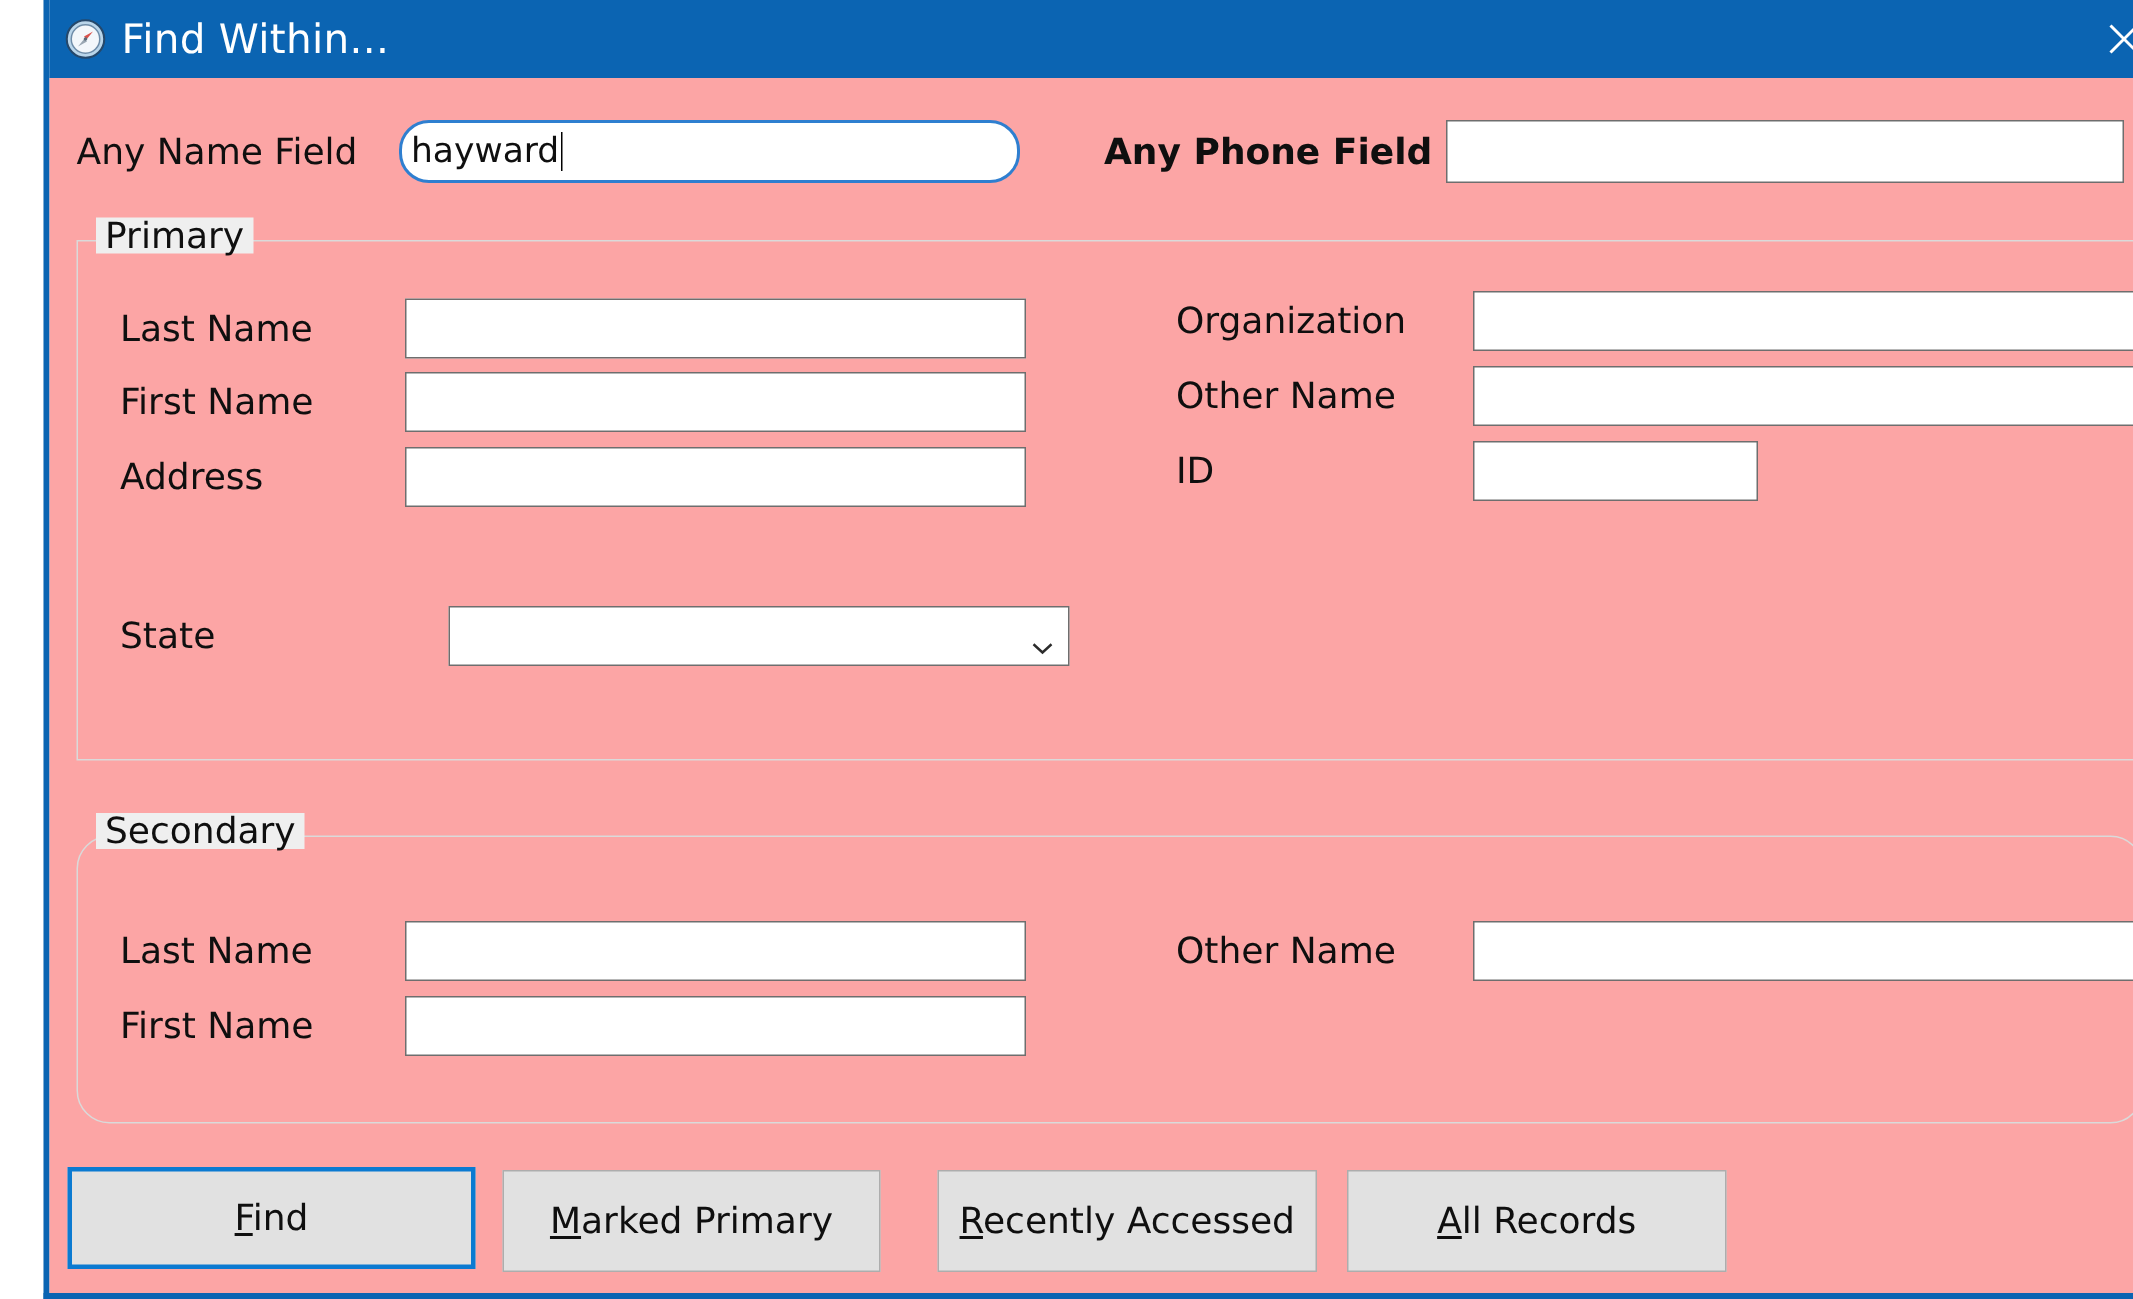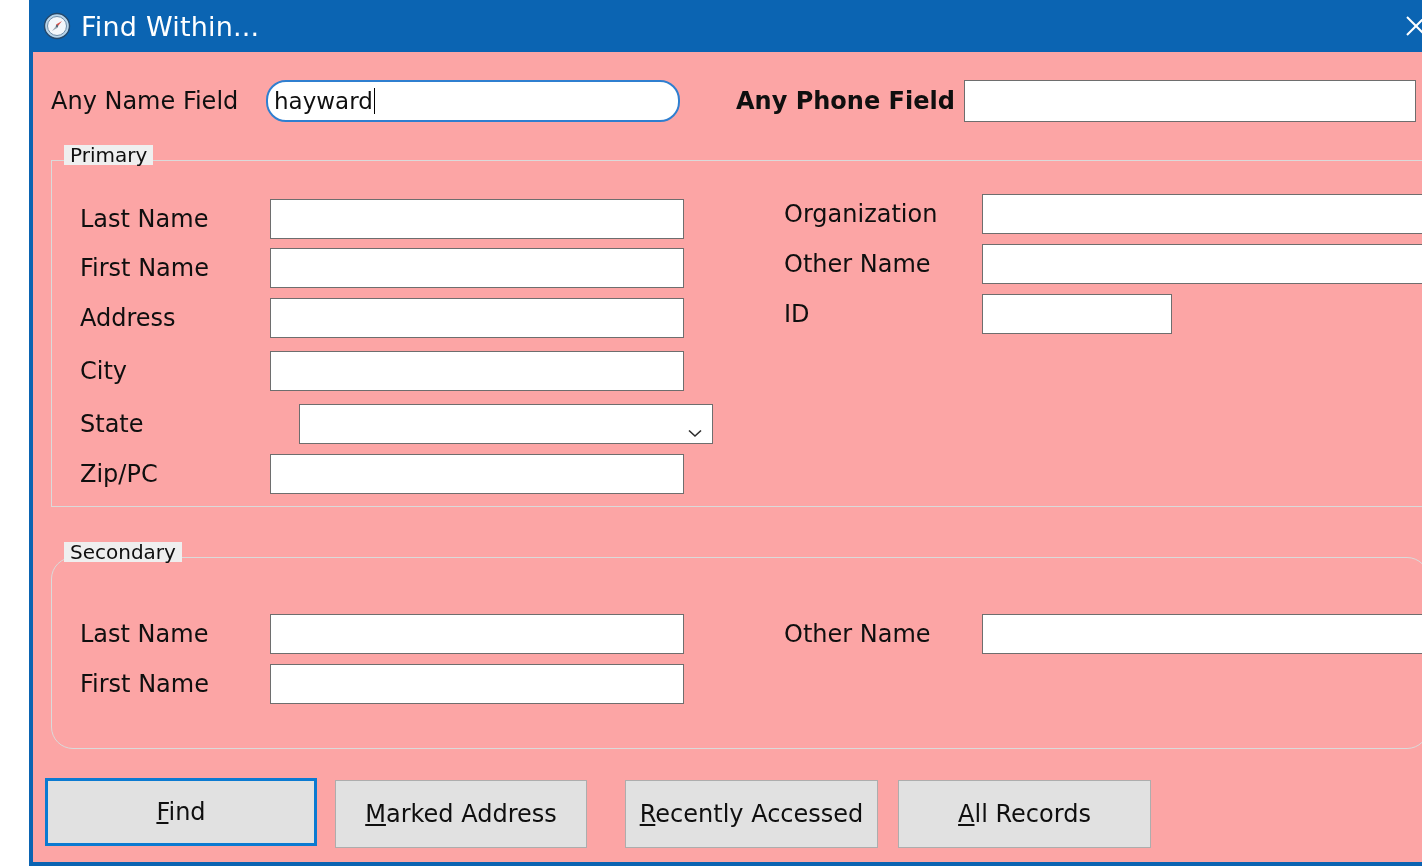--- a/index.html
+++ b/index.html
@@ -125,21 +125,21 @@
     box-sizing: border-box;
     border: 1px solid #dadada;
     border-radius: 0;
   }
   .group-title {
     position: absolute;
     top: -16px;
     left: 12px;
     background: #efefef;
     padding: 0 6px;
-    font-size: 20px;
+    font-size: 24px;
     color: #0f0f0f;
     font-family: "DejaVu Sans", sans-serif;
     line-height: 1;
     white-space: nowrap;
   }
 
   
   .btn {
     position: absolute;
     box-sizing: border-box;
@@ -220,45 +220,33 @@
           </span>
       </div>
 
       <div class="row" style="left:28px; top:137px;">
         <span class="lbl" style="width:190px;">Address</span>
         <span class="inp" style="width:414px;">
             <span></span>
           </span>
       </div>
 
-      <div class="row" style="left:28px; top:190px;">
-        <span class="lbl" style="width:190px;">City</span>
-        <span class="inp" style="width:414px;">
-            <span></span>
-          </span>
-      </div>
 
       <div class="row" style="left:28px; top:243px;gap:29px;">
         <span class="lbl" style="width:190px;">State</span>
         <span class="inp combo" style="width:414px;">
           <span></span>
           <span class="chev">
             <svg width="18" height="12" viewBox="0 0 18 12">
                 <polyline points="3,3.5 9,9 15,3.5" fill="none" stroke="#2b2b2b" stroke-width="1.6"></polyline>
               </svg>
           </span>
         </span>
       </div>
 
-      <div class="row" style="left:28px; top:293px;">
-        <span class="lbl" style="width:190px;">Zip/PC</span>
-        <span class="inp" style="width:414px;">
-            <span></span>
-          </span>
-      </div>
 
       <div class="row" style="left:732px; top:33px;">
         <span class="lbl" style="width:198px;">Organization</span>
         <span class="inp" style="width:452px;">
             <span></span>
           </span>
       </div>
 
       <div class="row" style="left:732px; top:83px;">
         <span class="lbl" style="width:198px;">Other Name</span>
@@ -298,21 +286,21 @@
             <span></span>
           </span>
       </div>
     </div>
 
     <div class="btn default" style="left:12px; top:726px; width:272px;">
       <span><span class="acc">F</span><span>ind</span></span>
     </div>
 
     <div class="btn" style="left:302px; top:728px; width:252px;">
-      <span><span class="acc">M</span><span>arked Address</span></span>
+      <span><span class="acc">M</span><span>arked Primary</span></span>
     </div>
 
     <div class="btn" style="left:592px; top:728px; width:253px;">
       <span><span class="acc">R</span><span>ecently Accessed</span></span>
     </div>
 
     <div class="btn" style="left:865px; top:728px; width:253px;">
       <span><span class="acc">A</span><span>ll Records</span></span>
     </div>
 

